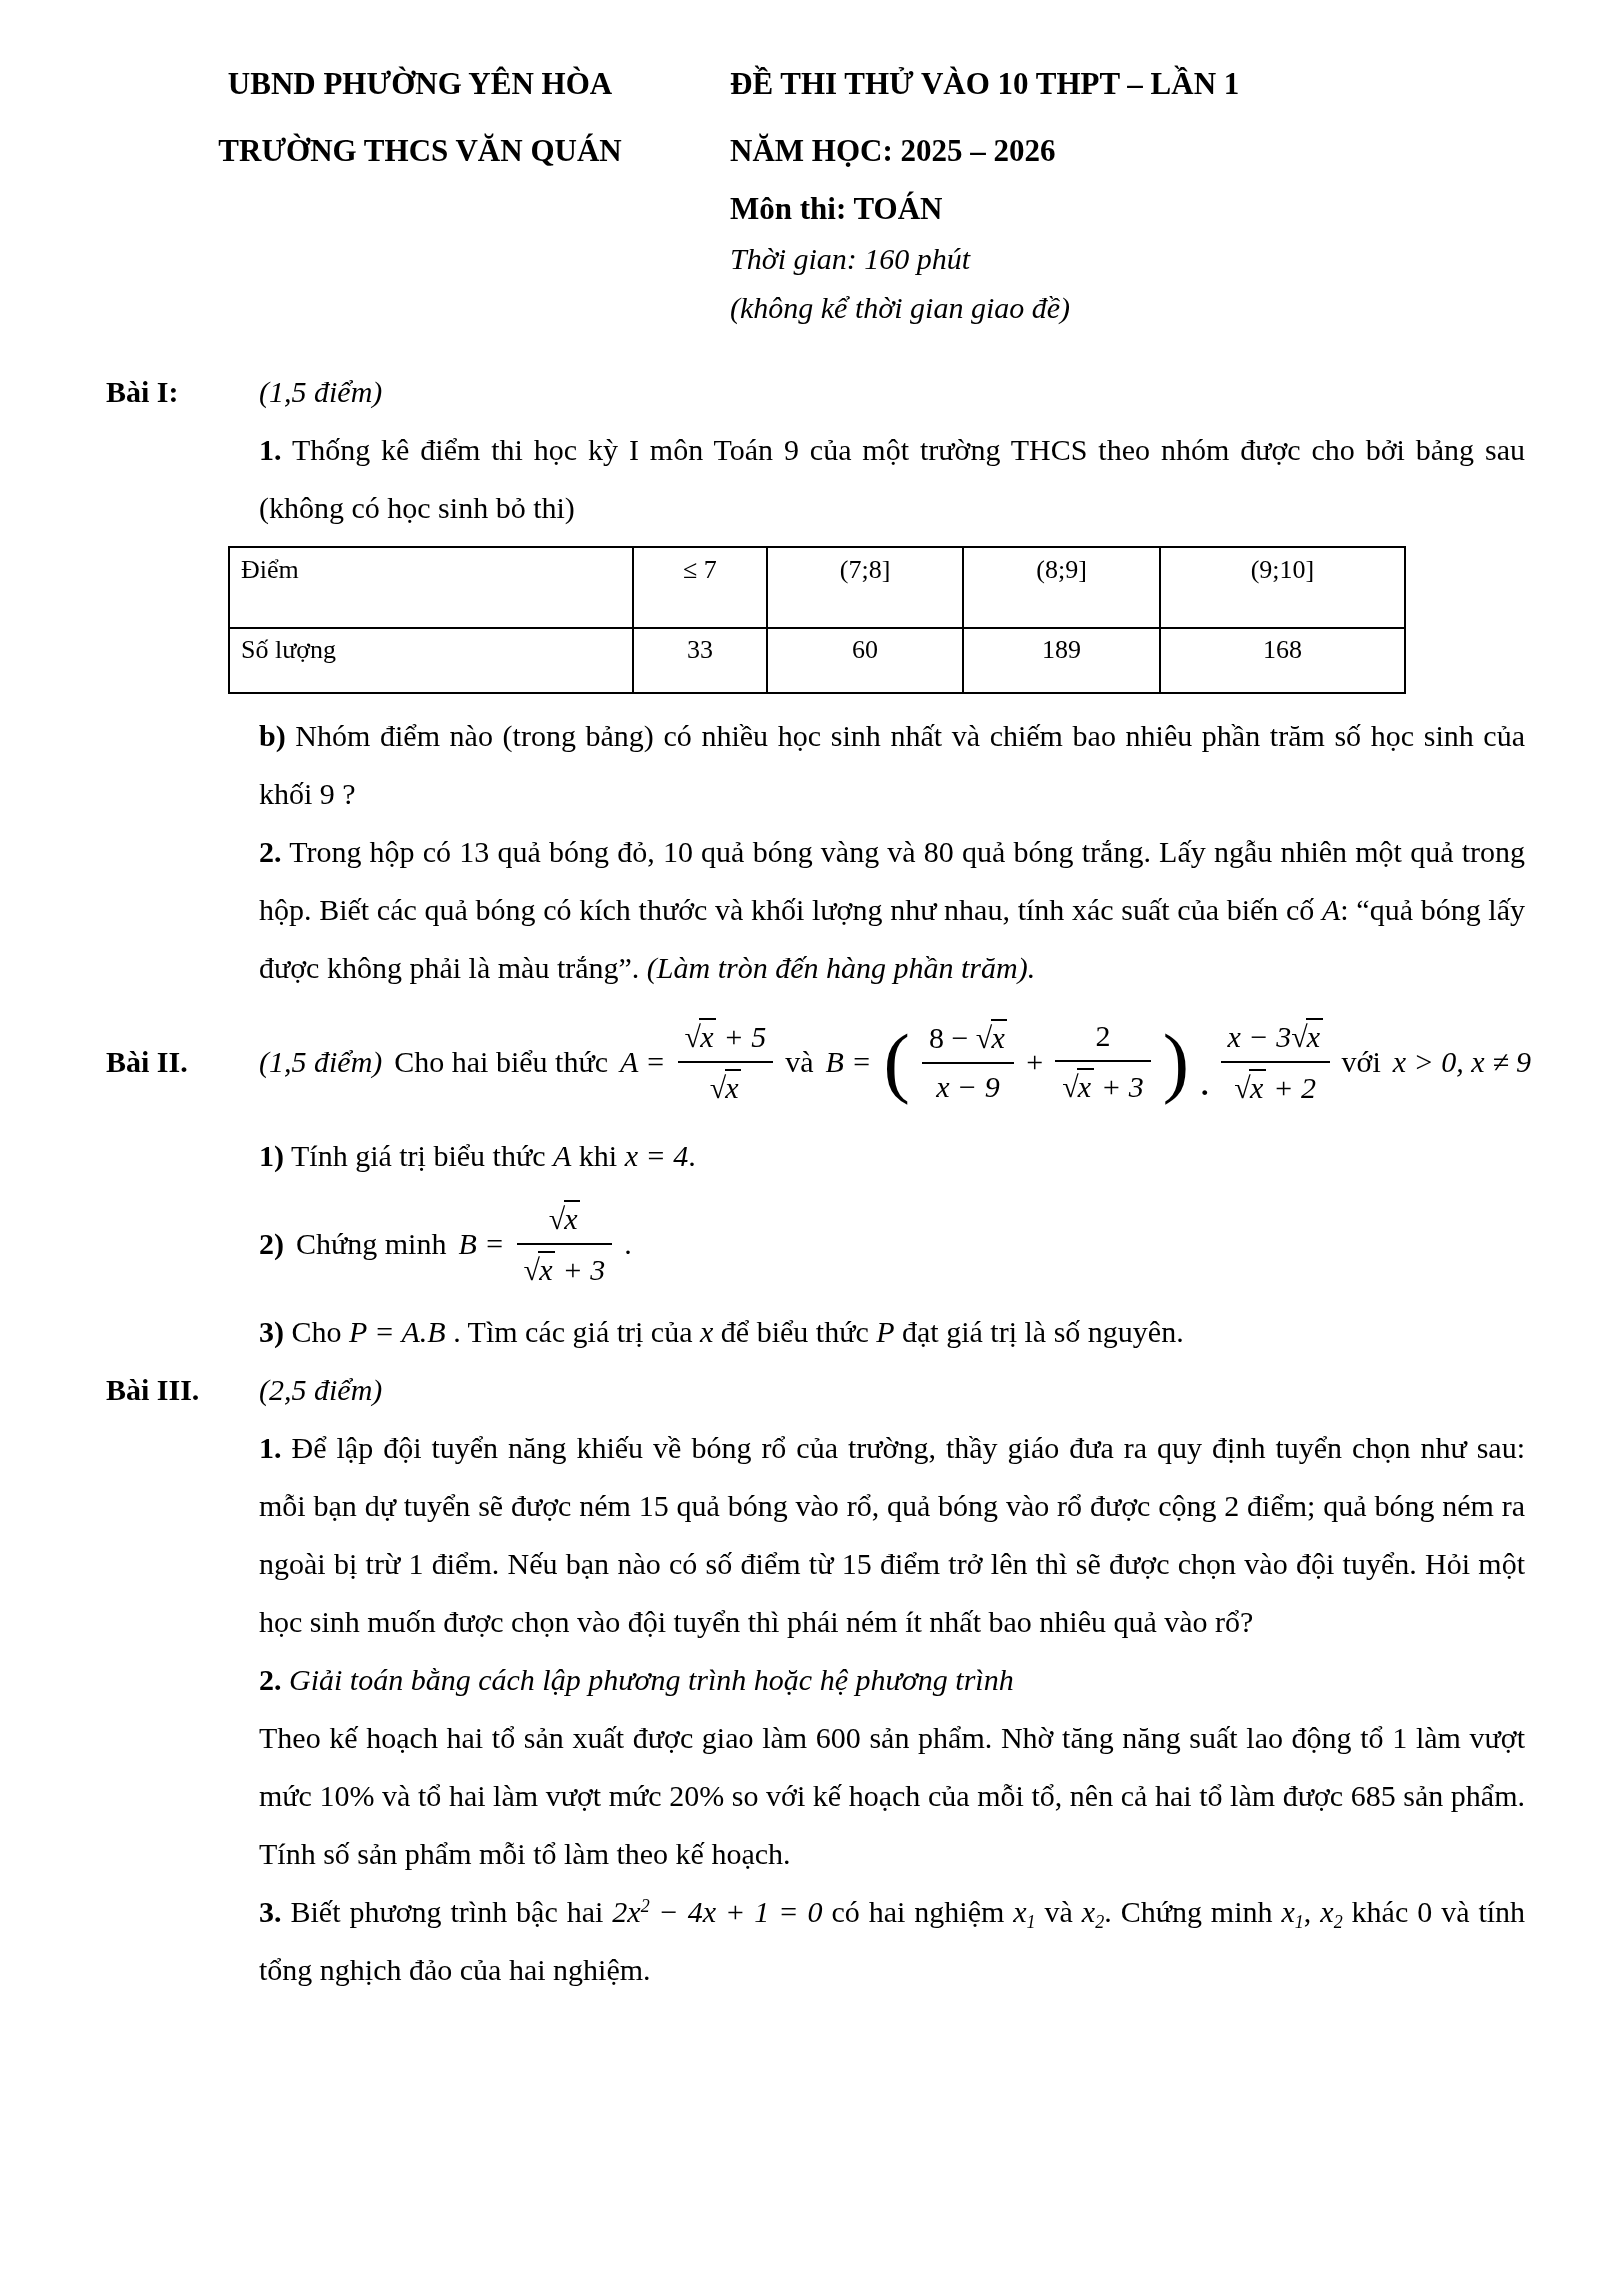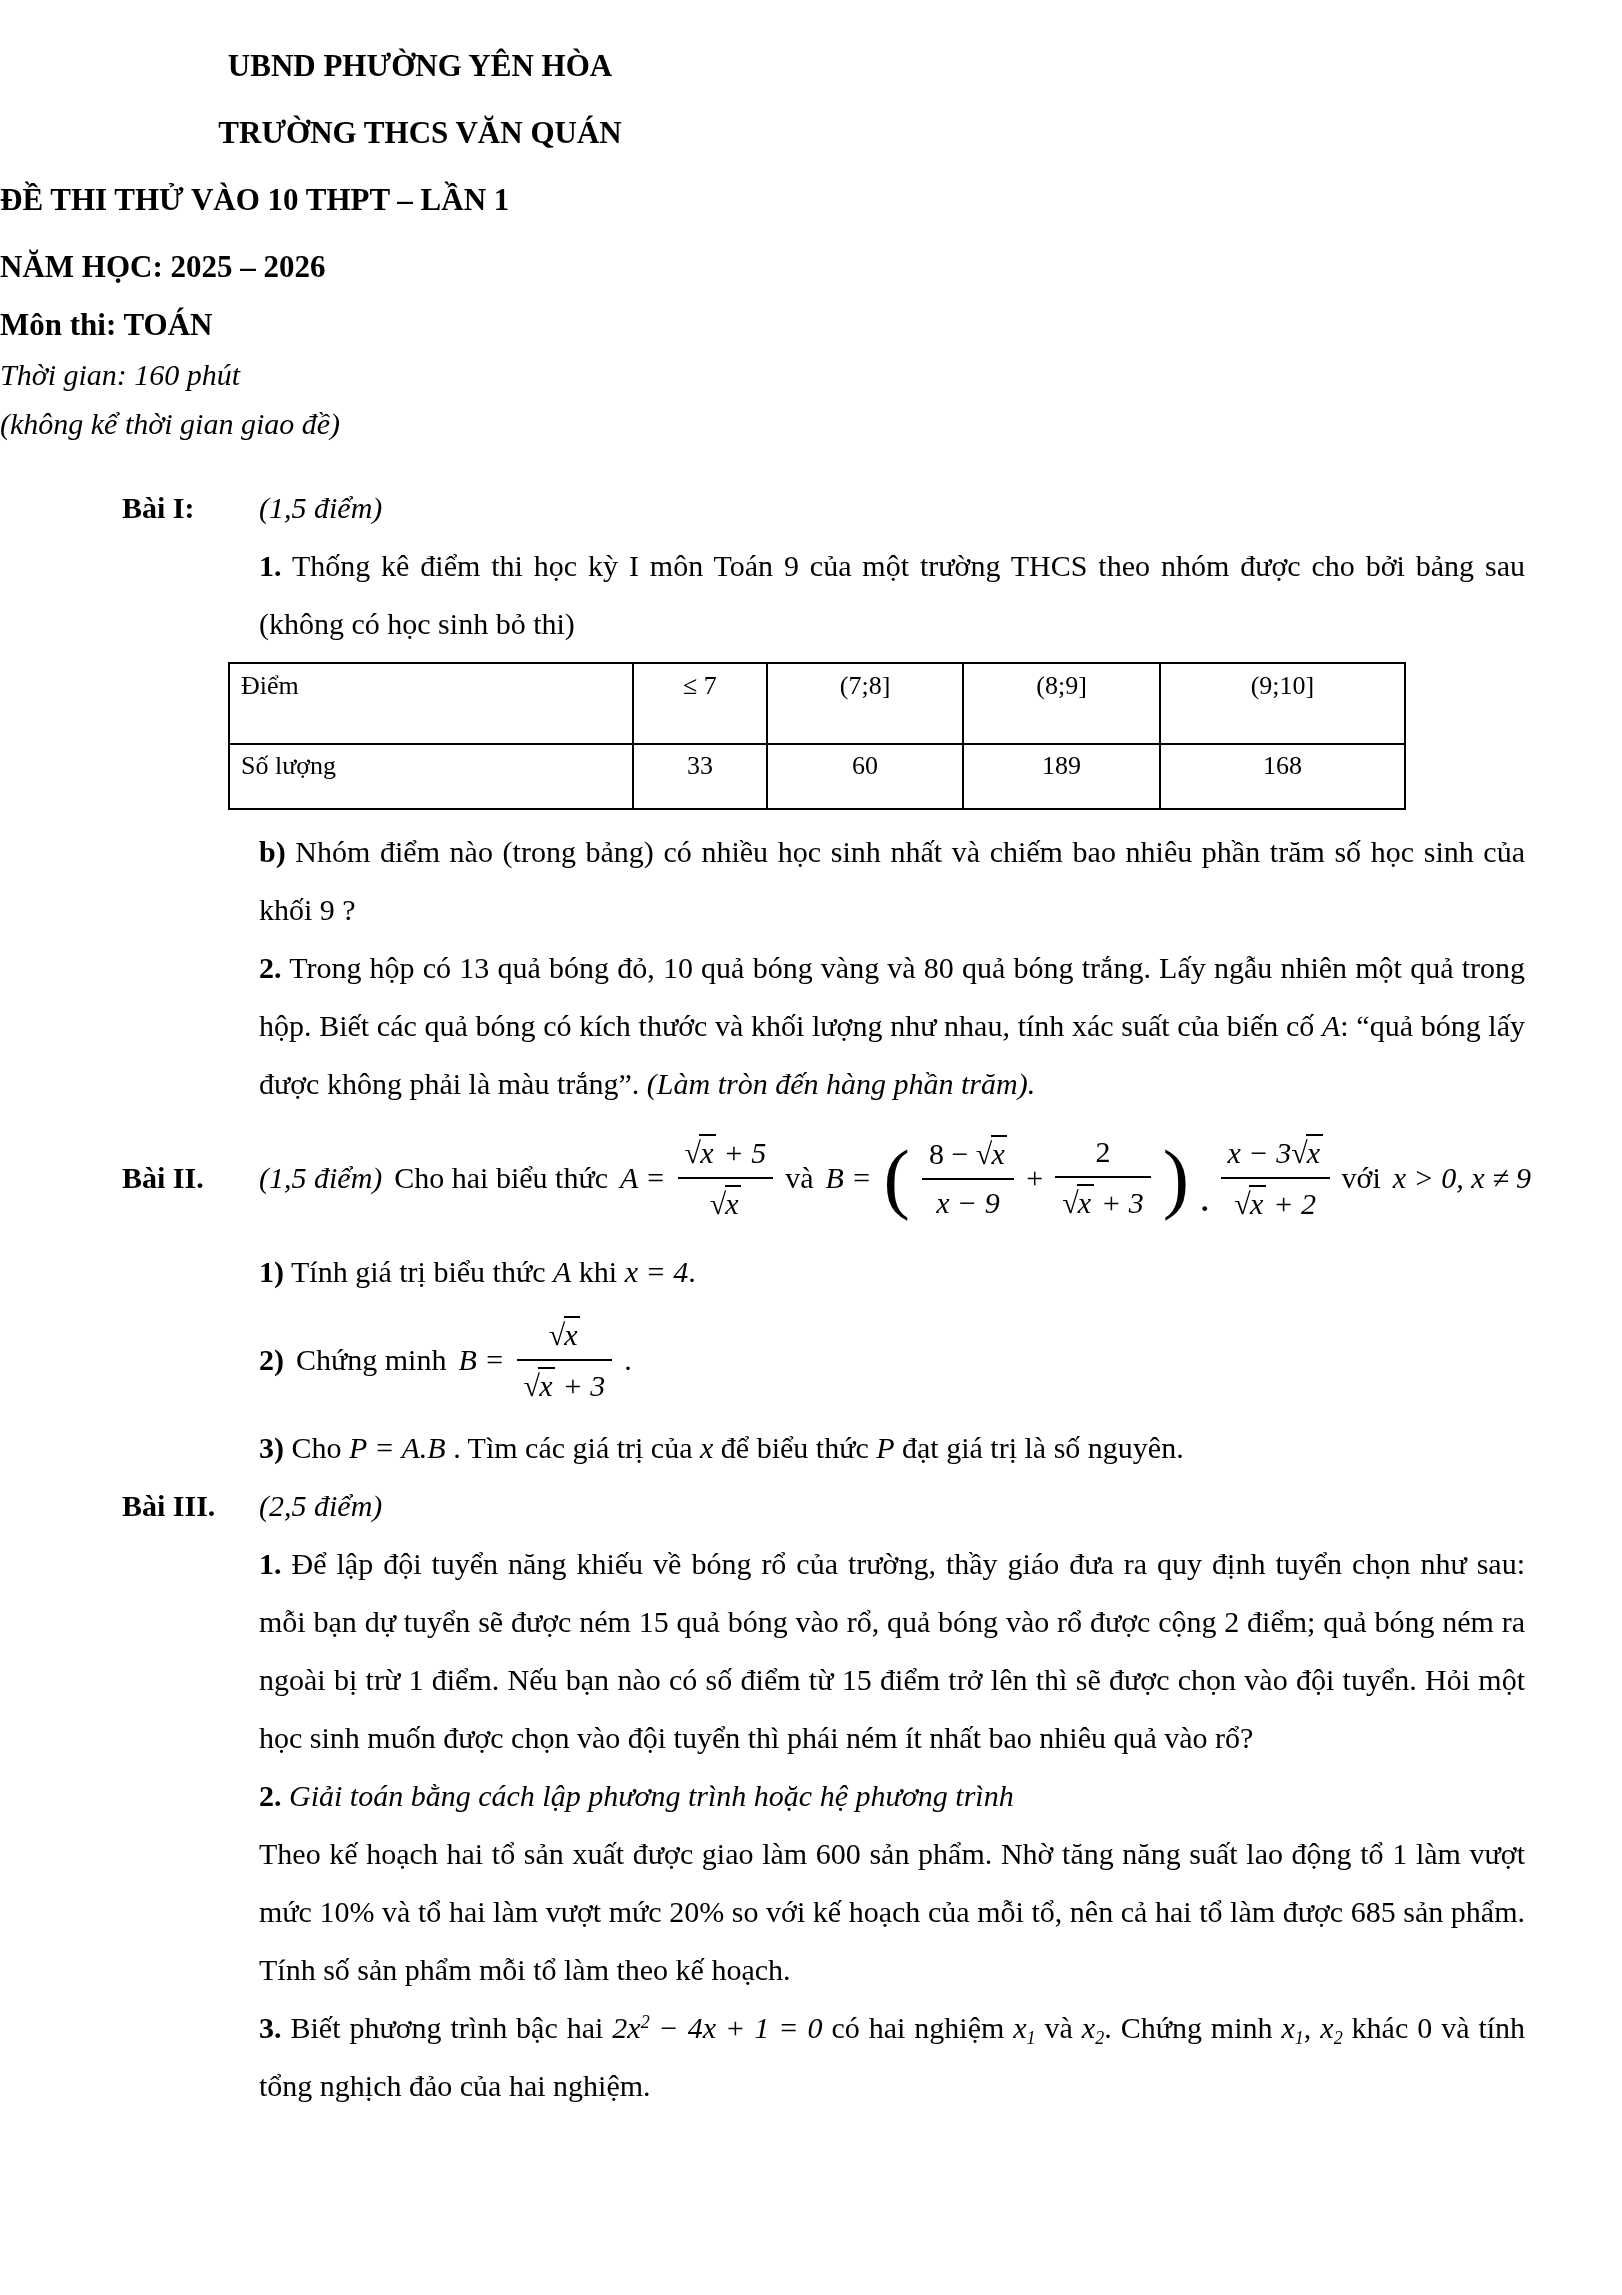--- a/index.html
+++ b/index.html
@@ -1,27 +1,27 @@
 <!DOCTYPE html>
 <html style="font-size:12.6px"><head>
 <meta charset="utf-8">
 <style>
   html,body{margin:0;padding:0;background:#e8e8e8;}
   .page{width:1623px;height:2295px;background:#ffffff;color:#000;
         font-family:"Liberation Serif","DejaVu Serif",serif;font-size:30px;
         position:relative;overflow:hidden;margin:0 auto;}
-  .header{display:flex;padding-top:32px;flex-direction:column;}
+  .header{display:flex;padding-top:50px;}
   .h-left{width:620px;margin-left:110px;text-align:center;}
   .h-left .hl{line-height:67px;font-weight:700;font-size:31px;}
   .h-right{width:628px;text-align:left;}
   .hr-main{line-height:67px;font-weight:700;font-size:31px;}
   .hr-sub{line-height:50px;font-weight:700;font-size:31px;}
   .hr-it{line-height:49px;font-style:italic;font-size:30px;}
   .section{position:relative;padding-left:259px;padding-right:98px;}
-  .bai-label{position:absolute;left:122px;font-weight:700;}
+  .bai-label{position:absolute;left:106px;font-weight:700;}
   .sec-head{line-height:58px;}
   .points{font-weight:400;font-style:italic;}
   .para{margin:0;line-height:58px;text-align:justify;}
   b{font-weight:700;}
   .mi{font-style:italic;}
   sup{font-size:0.6em;vertical-align:0.55em;font-style:italic;line-height:0;}
   sub{font-size:0.6em;vertical-align:-0.35em;font-style:italic;line-height:0;}
   .exam-table{border-collapse:collapse;width:1178px;margin:9.4px 0 12.6px -31px;}
   .exam-table td{border:2.4px solid #000;vertical-align:top;font-size:26px;}
   .exam-table tr.r1 td{height:72px;}

